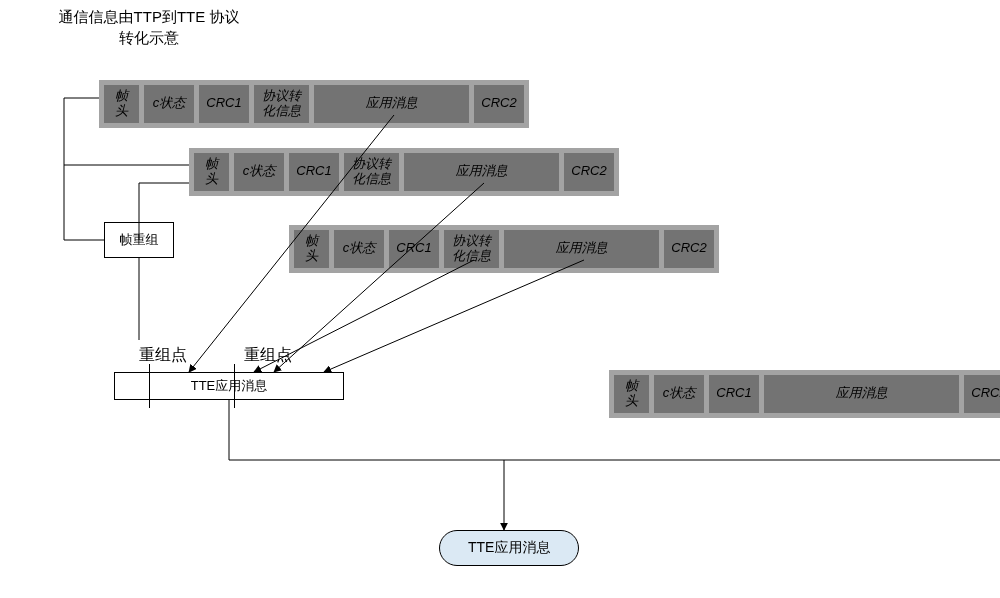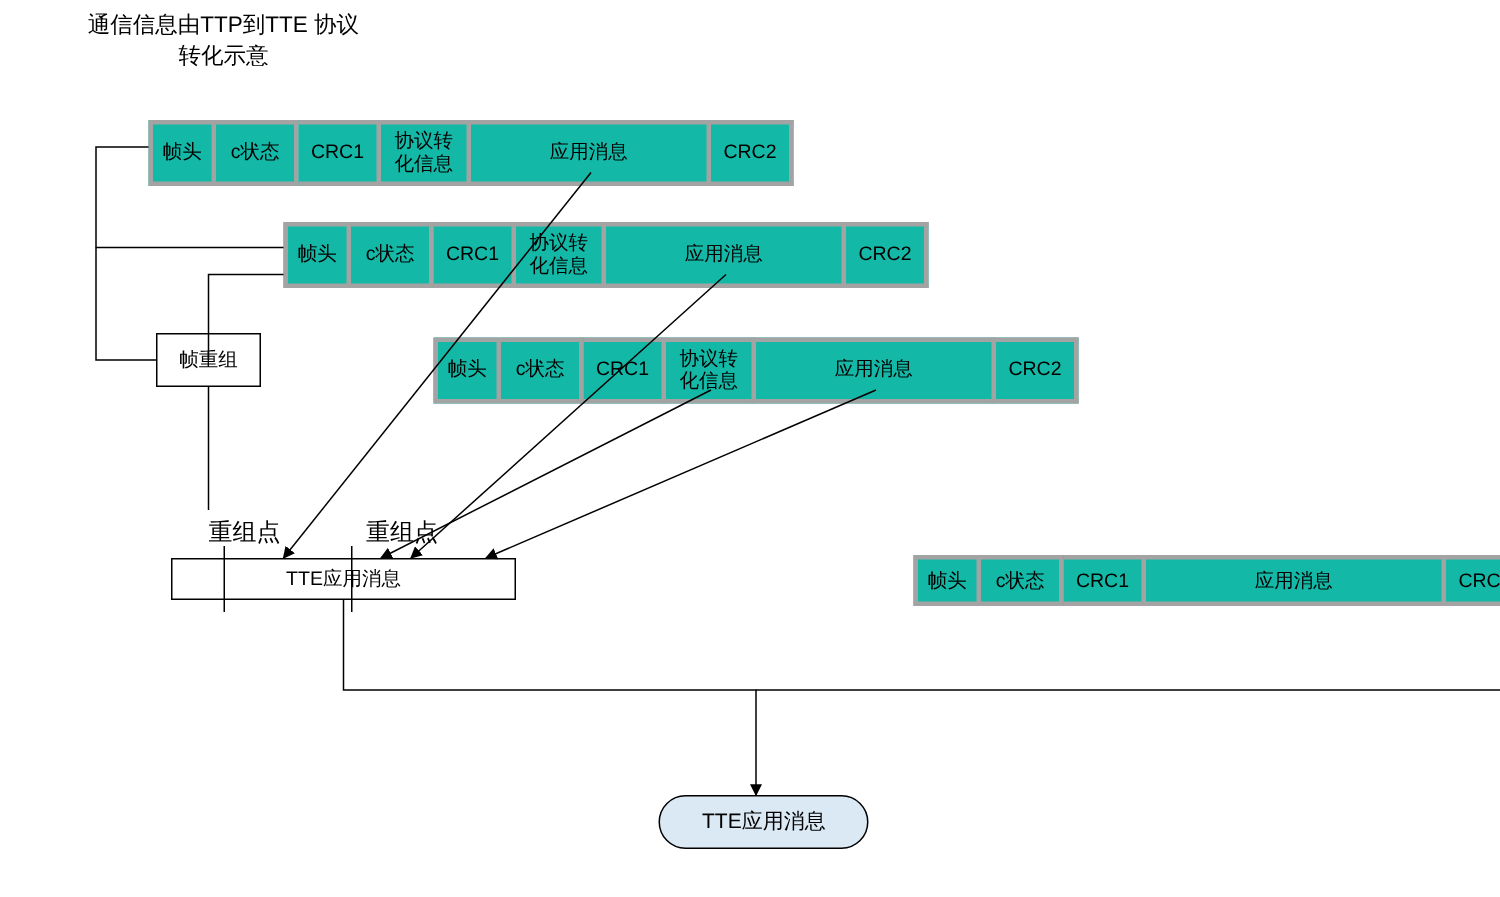--- a/index.html
+++ b/index.html
@@ -25,31 +25,32 @@
     line-height: 1.4;
     text-align: center;
     width: 190px;
   }
   .frame {
     position: absolute;
     display: flex;
     flex-direction: row;
   }
   .cell {
-    border: 3px solid #a3a3a3;
+    border: 5px solid #a3a3a3;
     padding: 4px 6px;
     display: flex;
     align-items: center;
     justify-content: center;
     text-align: center;
     min-height: 34px;
-    background: #14b8a6;
+    background: #737373;
     font-size: 13px;
     line-height: 1.15;
     white-space: pre-line;
+    font-style: italic;
   }
   .frame .cell + .cell {
     border-left: none;
   }
   .box {
     position: absolute;
     border: 1px solid #000;
     padding: 6px 10px;
     background: #fff;
     font-size: 13px;

